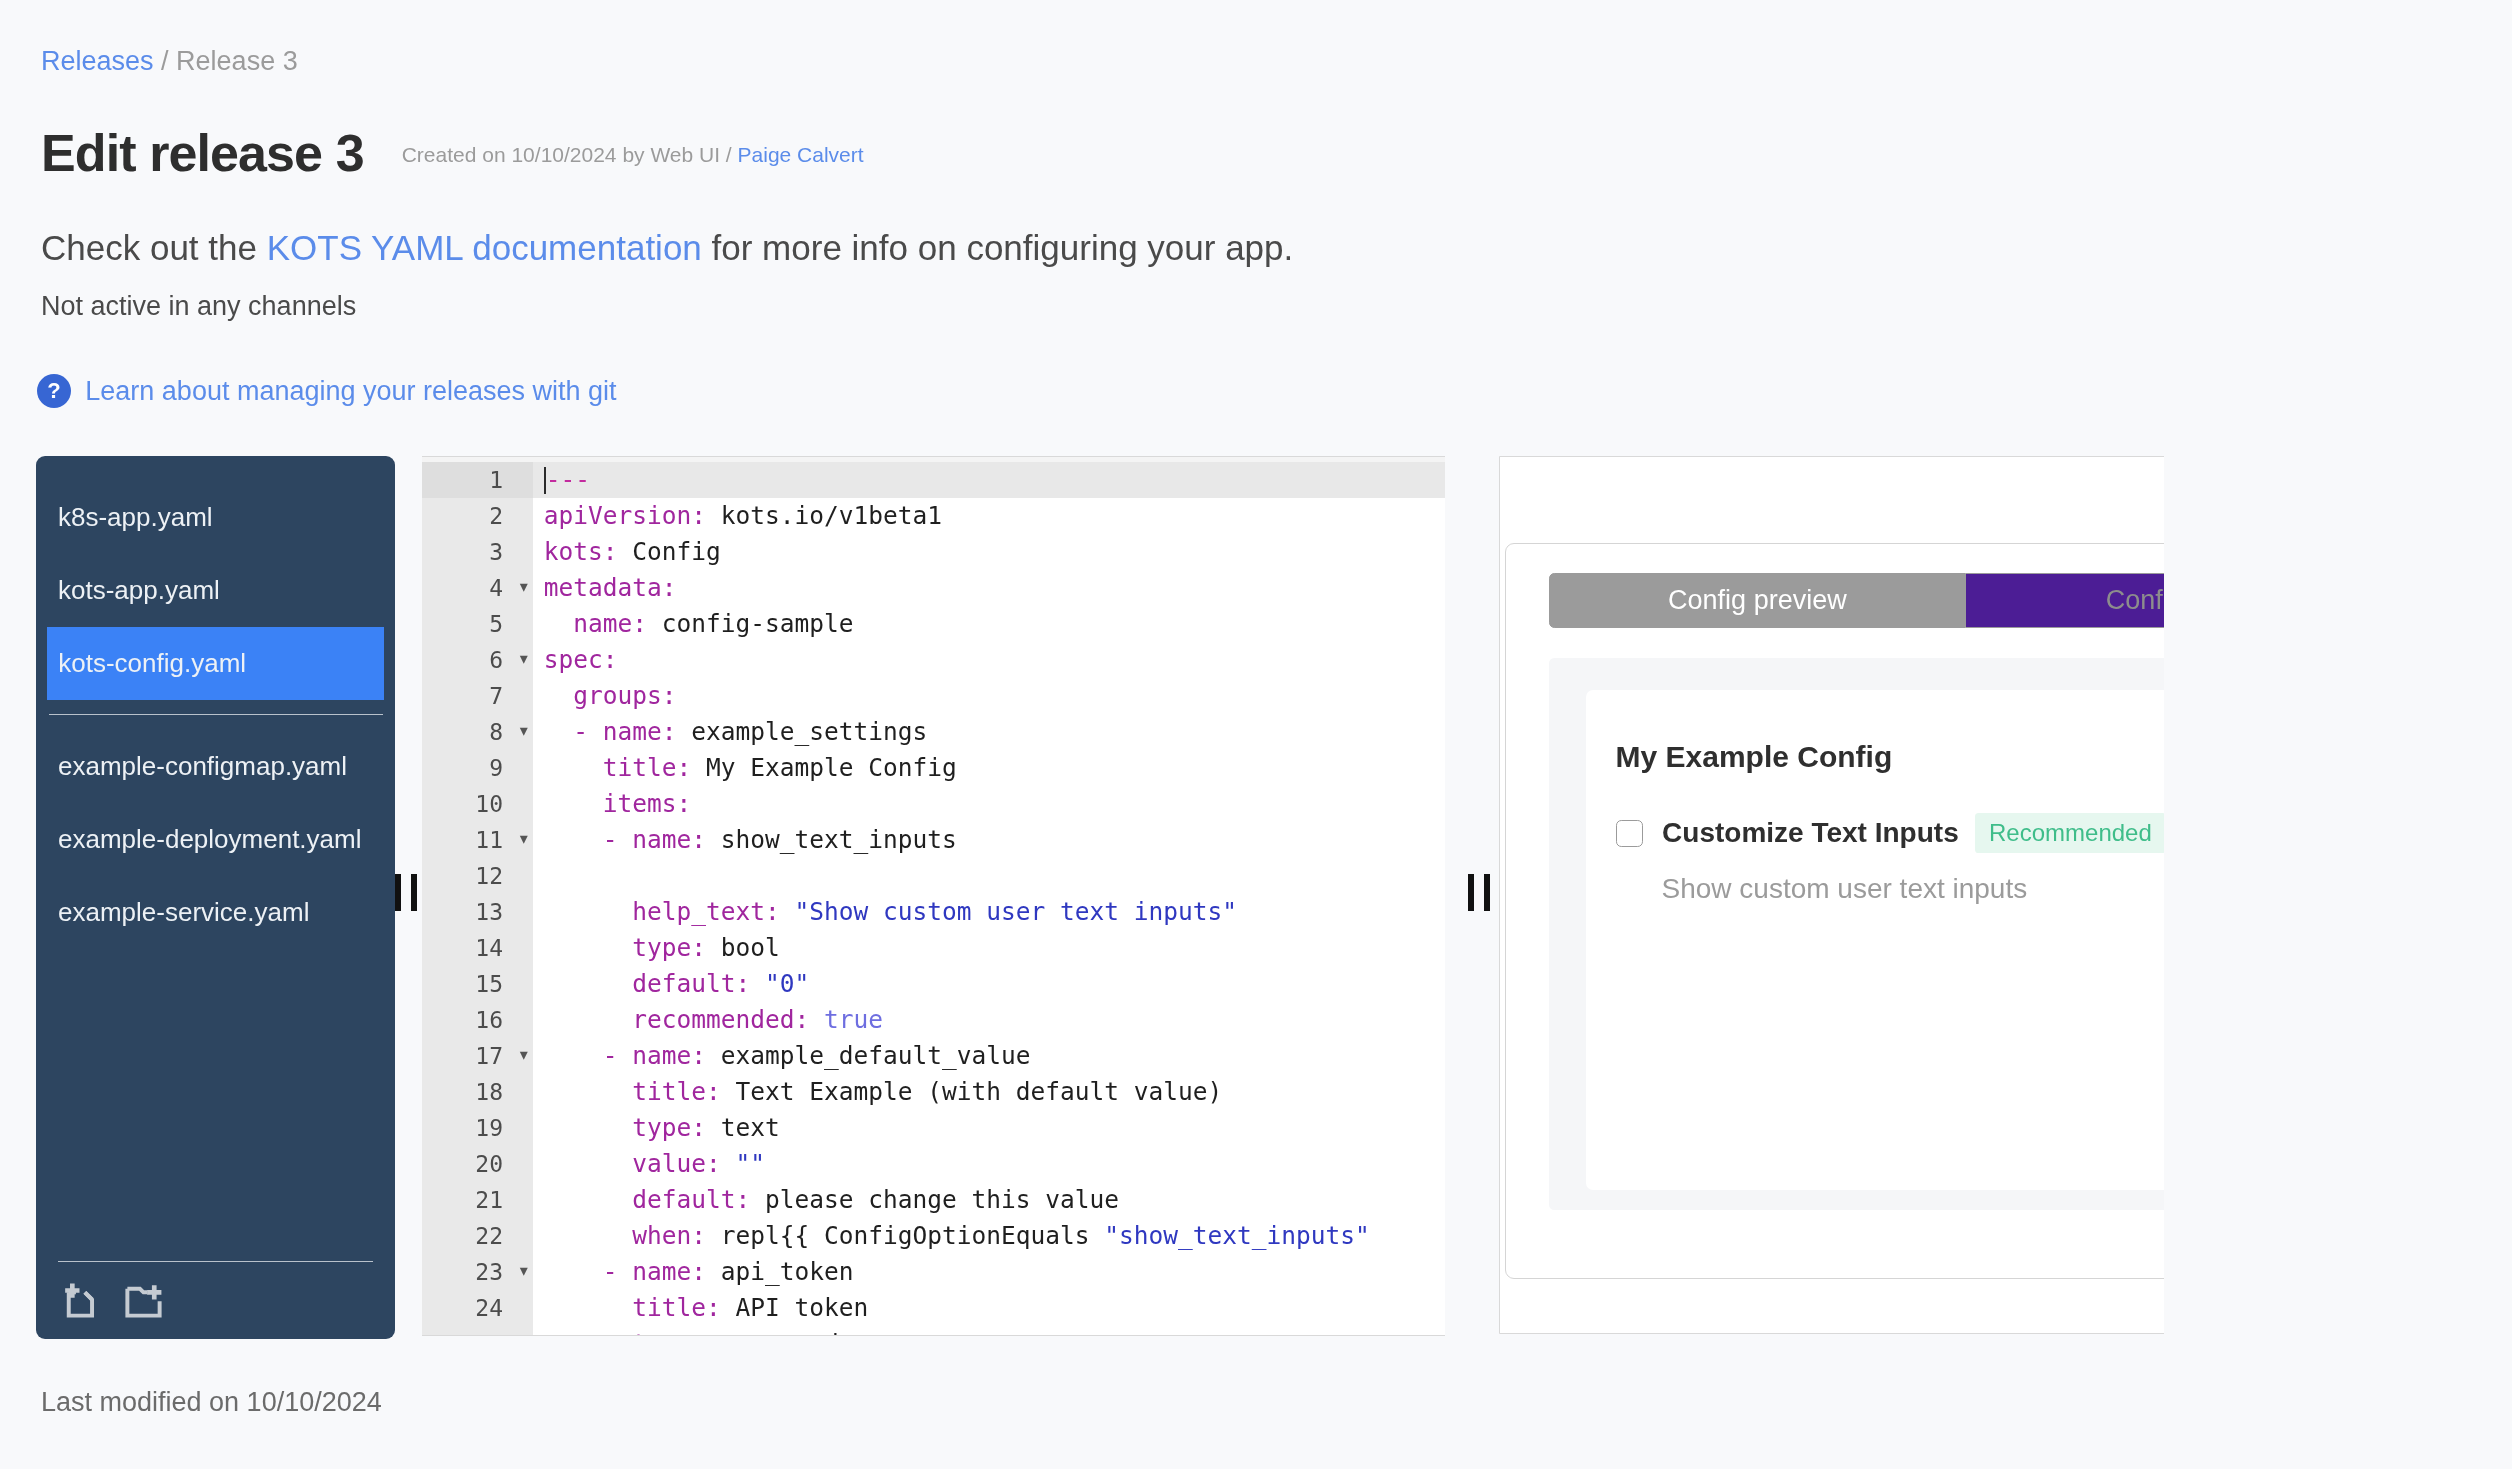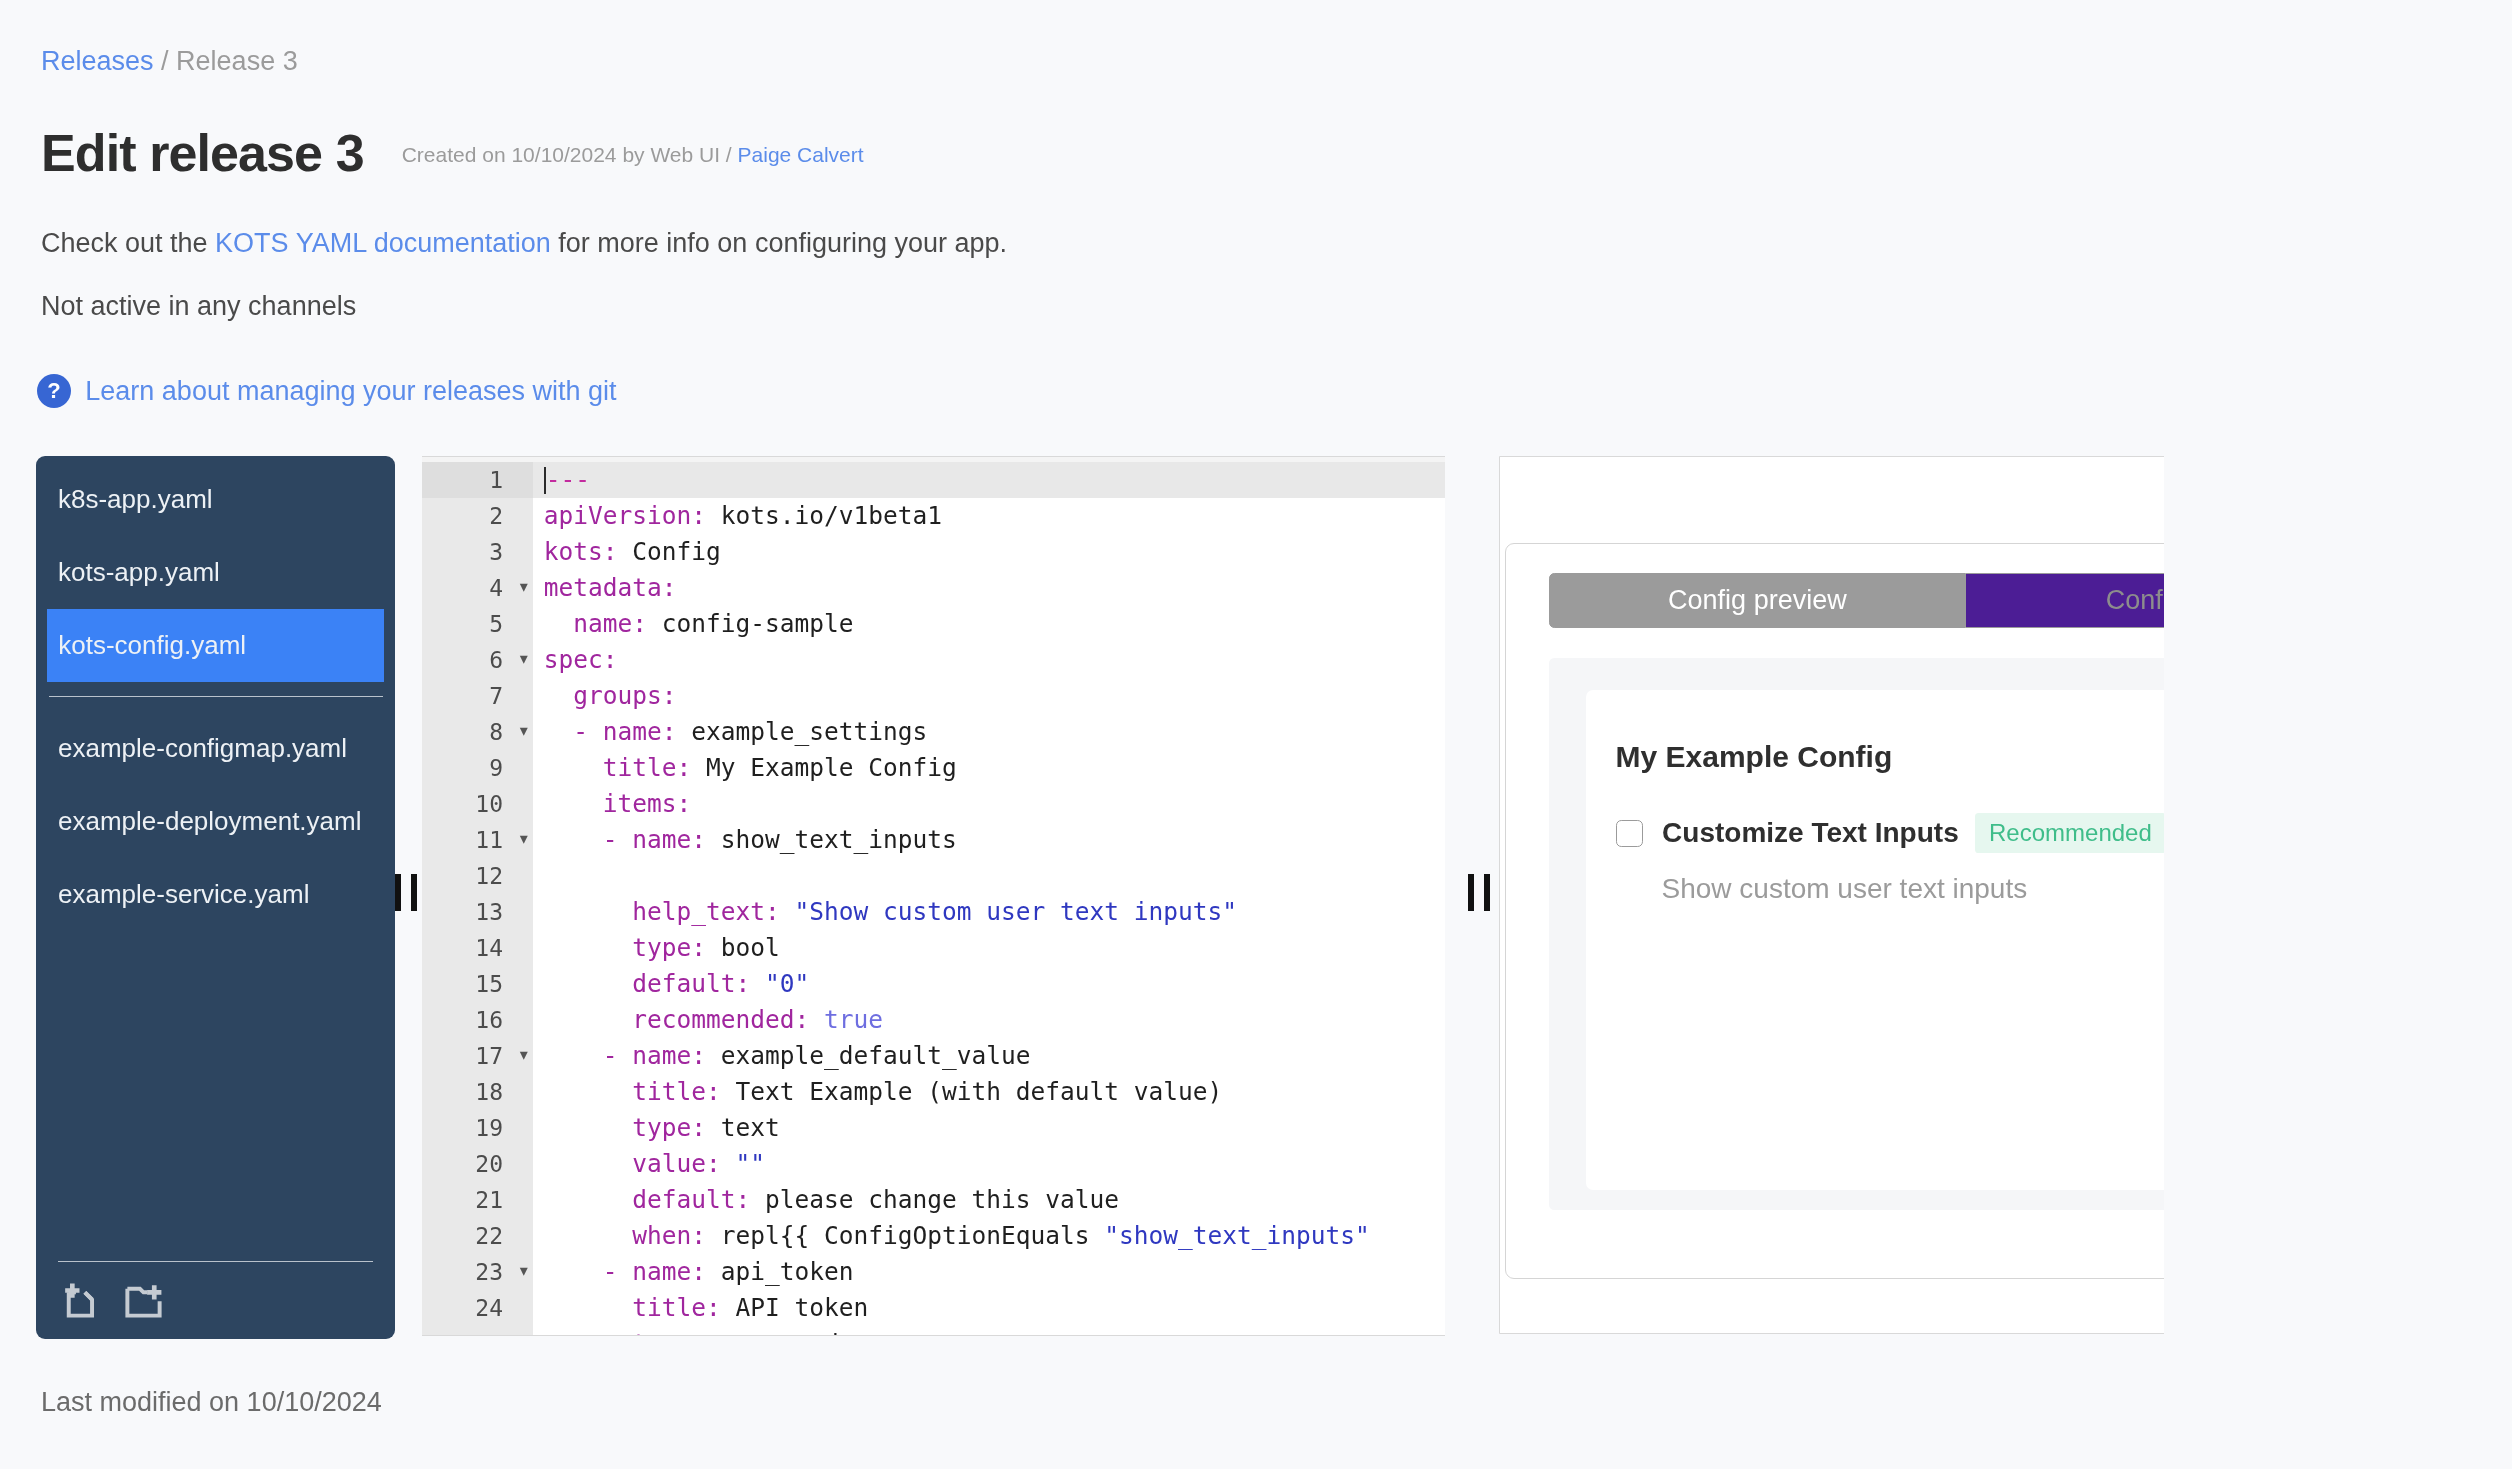--- a/index.html
+++ b/index.html
@@ -6,34 +6,34 @@
   .screen{position:relative;width:2164px;height:1469px;background:#f8f9fb;overflow:hidden;
           font-family:"Liberation Sans",sans-serif;color:#4a4a4a;}
   a,.link{color:#5b8cea;text-decoration:none;cursor:pointer;}
 
   
   .breadcrumb{position:absolute;left:41px;top:46px;font-size:27px;}
   .breadcrumb .sep,.breadcrumb .current{color:#9b9b9b;}
   .title-row{position:absolute;left:41px;top:123px;white-space:nowrap;}
   .page-title{display:inline-block;font-size:52px;font-weight:bold;color:#2e2e2e;letter-spacing:-0.9px;}
   .created{display:inline-block;margin-left:34px;font-size:21px;color:#9b9b9b;vertical-align:9px;}
-  .doc-line{position:absolute;left:41px;top:228px;font-size:27px;color:#4a4a4a;}
+  .doc-line{position:absolute;left:41px;top:228px;font-size:35px;color:#4a4a4a;}
   .channel-status{position:absolute;left:41px;top:291px;font-size:27px;color:#4a4a4a;}
   .git-line{position:absolute;left:37px;top:374px;font-size:27px;display:flex;align-items:center;}
   .q-icon{display:inline-flex;align-items:center;justify-content:center;width:34px;height:34px;border-radius:50%;
           background:#3766d3;color:#fff;font-size:22px;font-weight:bold;margin-right:14.3px;}
   .btn{display:flex;align-items:center;justify-content:center;background:#7076e7;color:#fff;
        font-size:28px;font-weight:bold;border:none;border-radius:7.1px;cursor:pointer;}
   .promote-btn{position:absolute;left:2271px;top:210px;width:201px;height:62px;}
   .save-btn{position:absolute;left:2211px;top:1371px;width:260px;height:61px;}
 
   
   .sidebar{position:absolute;left:36px;top:456px;width:359px;height:883px;background:#2d4560;
            border-radius:9px;color:#edf1f5;}
-  .file-list{padding-top:7px;}
+  .file-list{padding-top:25px;}
   .file-item{padding:18px 22px;font-size:26px;line-height:37px;cursor:pointer;overflow-wrap:break-word;}
   .file-item.selected{background:#3b82f6;font-weight:normal;margin:0 10.7px;padding:18px 11.6px;}
   .side-divider{border-top:1.8px solid #b9c2cc;margin:14.3px 12.5px;}
   .side-bottom{position:absolute;left:0;right:0;bottom:0;padding:14.3px 22px 18px 22px;}
   .side-bottom .side-divider{margin:0 0 16px 0;}
   .icon-row{display:flex;gap:21.4px;}
   .icon-row svg{cursor:pointer;}
 
   
   .drag-handle{position:absolute;width:30px;height:37px;display:flex;gap:9.8px;cursor:col-resize;}

